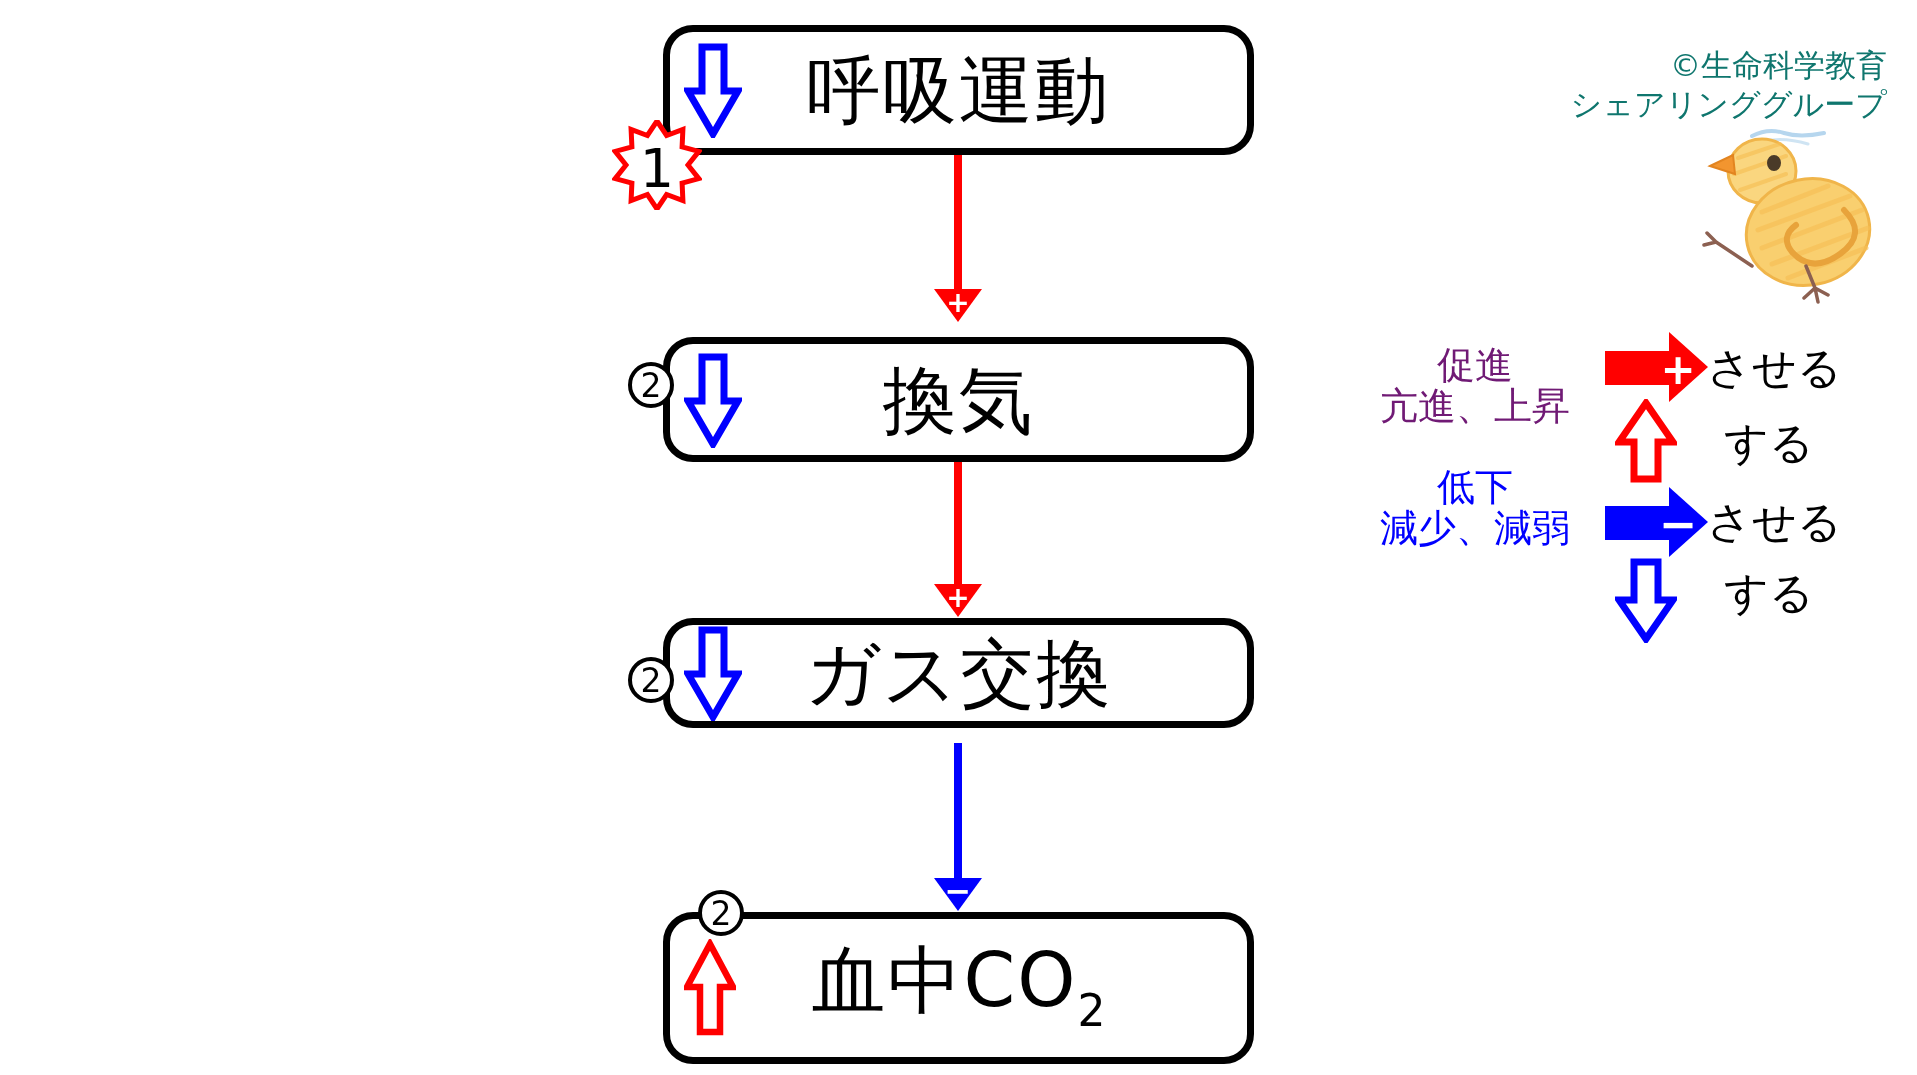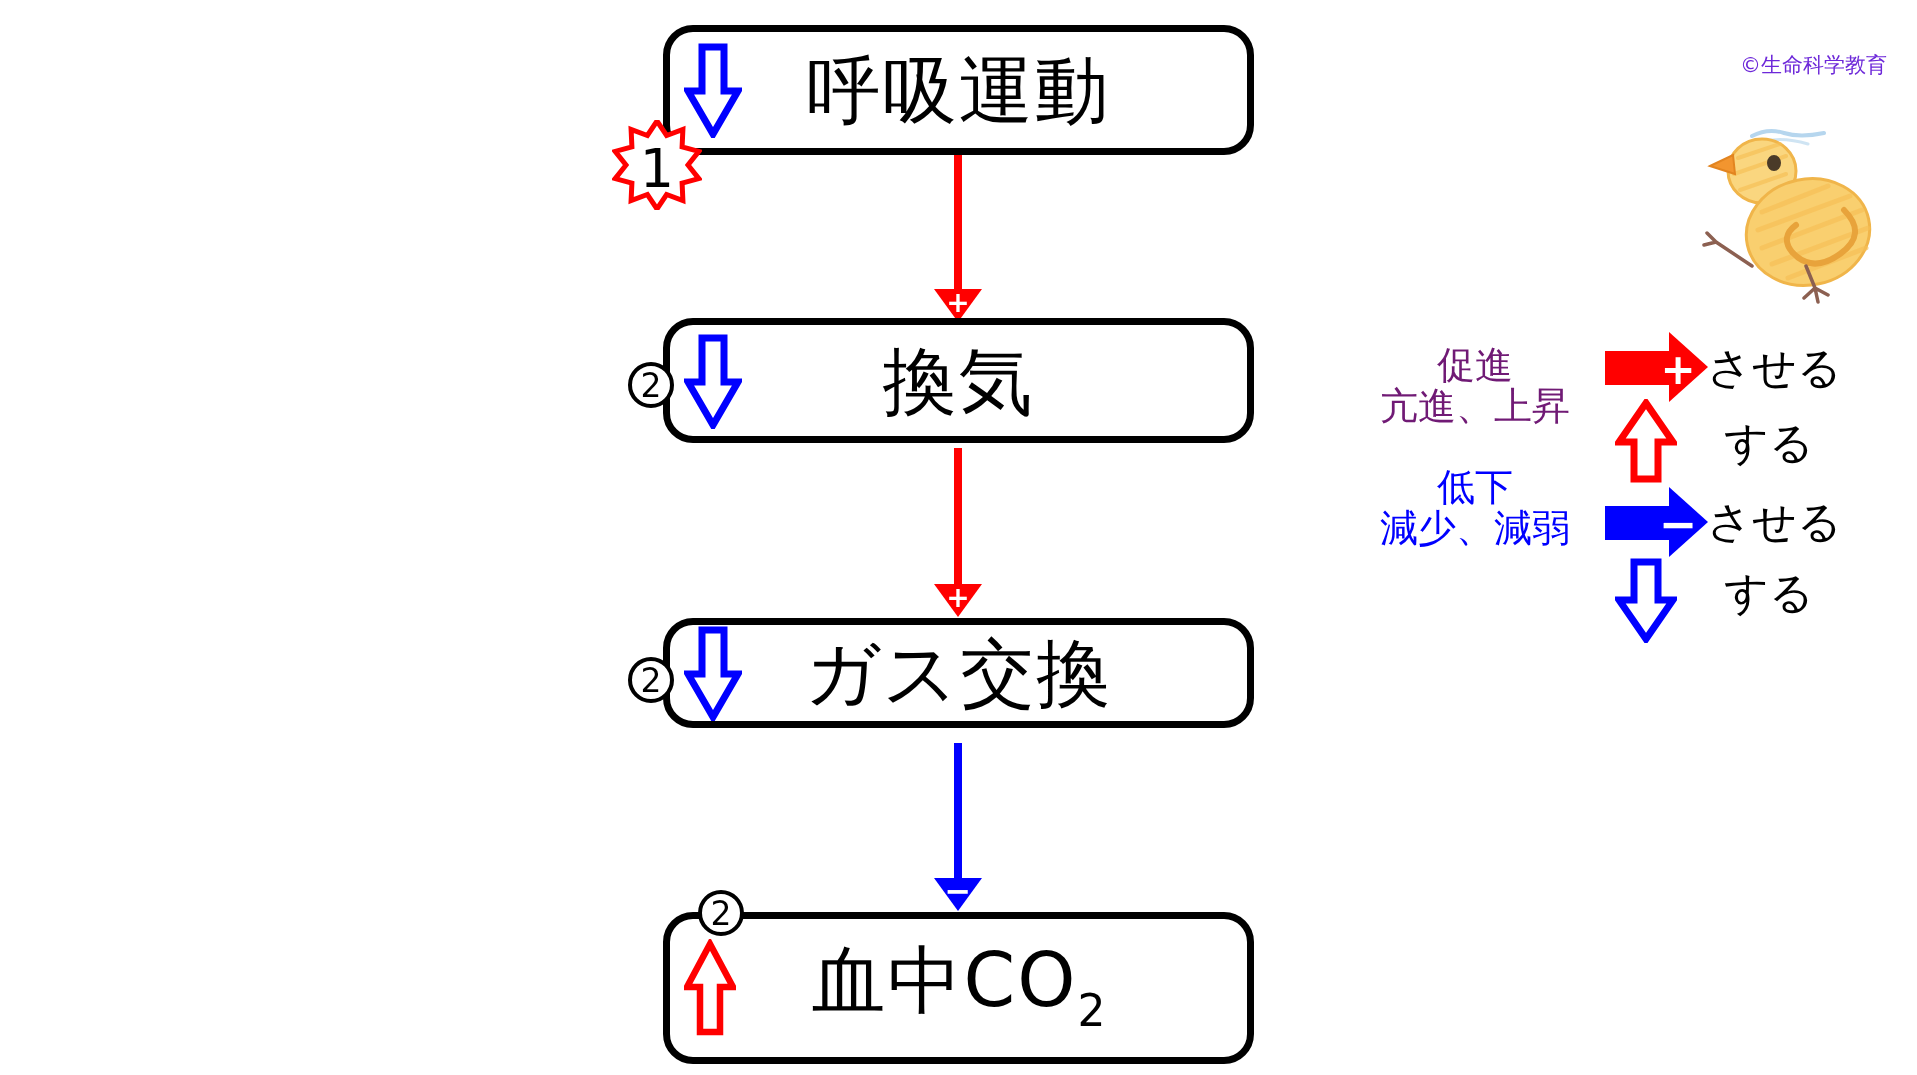--- a/index.html
+++ b/index.html
@@ -3,21 +3,21 @@
 <meta charset="utf-8">
 <style>
   html,body{margin:0;padding:0;background:#fff;}
   .stage{position:relative;width:1917px;height:1075px;background:#ffffff;overflow:hidden;
          font-family:"DejaVu Sans","Liberation Sans",sans-serif;color:#000;}
 
   
   .flow-box{position:absolute;left:663px;width:591px;box-sizing:border-box;background:#fff;
             border:7px solid #000;border-radius:30px;display:flex;align-items:center;justify-content:center;z-index:1;}
   #box1{top:25px;height:130px;}
-  #box2{top:318px;height:125px;}
+  #box2{top:337px;height:125px;}
   #box3{top:618px;height:110px;}
   #box4{top:912px;height:152px;}
   .box-label{font-size:74px;letter-spacing:2px;white-space:nowrap;line-height:1;}
   .sub{font-size:44px;vertical-align:-20px;letter-spacing:0;}
   .box-arrow{position:absolute;left:14px;top:50%;transform:translateY(-50%);}
 
   
   .badge-circle{position:absolute;width:46px;height:46px;box-sizing:border-box;border:4px solid #000;
                 border-radius:50%;background:#fff;display:flex;align-items:center;justify-content:center;
                 font-size:33px;line-height:1;z-index:4;}
@@ -41,30 +41,31 @@
   #lab-suru-red{left:1707px;top:421px;}
   #lab-saseru-blue{left:1707px;top:500px;}
   #lab-suru-blue{left:1707px;top:571px;}
   .legend-arrow{position:absolute;}
   #arr-red-solid{left:1605px;top:332px;}
   #arr-red-up{left:1615px;top:399px;}
   #arr-blue-solid{left:1605px;top:487px;}
   #arr-blue-down{left:1615px;top:555px;}
 
   
-  .copyright{position:absolute;right:30px;top:46px;text-align:right;font-size:21px;line-height:39px;color:#6d28d9;margin-left:40px;}
+  .copyright{position:absolute;right:30px;top:46px;text-align:right;font-size:31px;line-height:39px;color:#0f766e;margin-left:40px;}
   .chick{position:absolute;left:1700px;top:126px;}
 </style>
 </head>
 <body>
 
 <div class="stage">
 
   <div class="copyright">
     <div>©生命科学教育</div>
+    <div>シェアリンググループ</div>
   </div>
 
   <svg class="chick" width="185" height="178" viewBox="0 0 185 178">
     <g stroke-linecap="round" fill="none">
       <path d="M52 10 q16 -8 32 -3 q16 5 40 0" stroke="#9DC8E8" stroke-width="4" opacity="0.75"></path>
       <path d="M60 16 q22 -6 48 2" stroke="#BBD9EE" stroke-width="3" opacity="0.7"></path>
       <ellipse cx="62" cy="45" rx="34" ry="32" fill="#FAD67F" stroke="#F0B54A" stroke-width="3"></ellipse>
       <ellipse cx="108" cy="106" rx="62" ry="53" fill="#F9CF6F" stroke="#F0B54A" stroke-width="3" transform="rotate(-12 108 106)"></ellipse>
       <path d="M62 86 l66 -26 M58 104 l92 -34 M62 122 l100 -38 M72 138 l96 -36 M88 152 l78 -30" stroke="#F6BE55" stroke-width="5" opacity="0.65"></path>
       <path d="M38 32 l42 -14 M34 48 l52 -18 M40 64 l46 -16" stroke="#F6BE55" stroke-width="4" opacity="0.65"></path>

